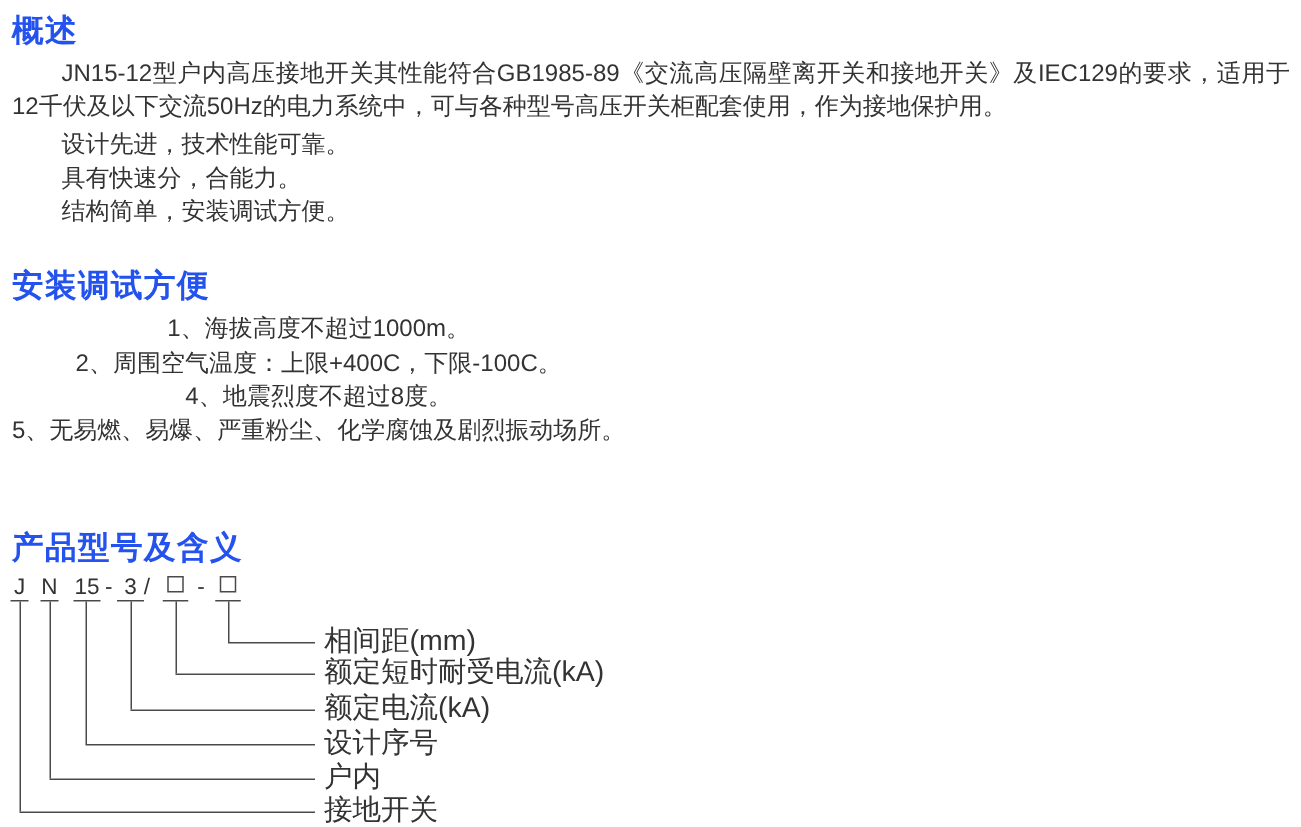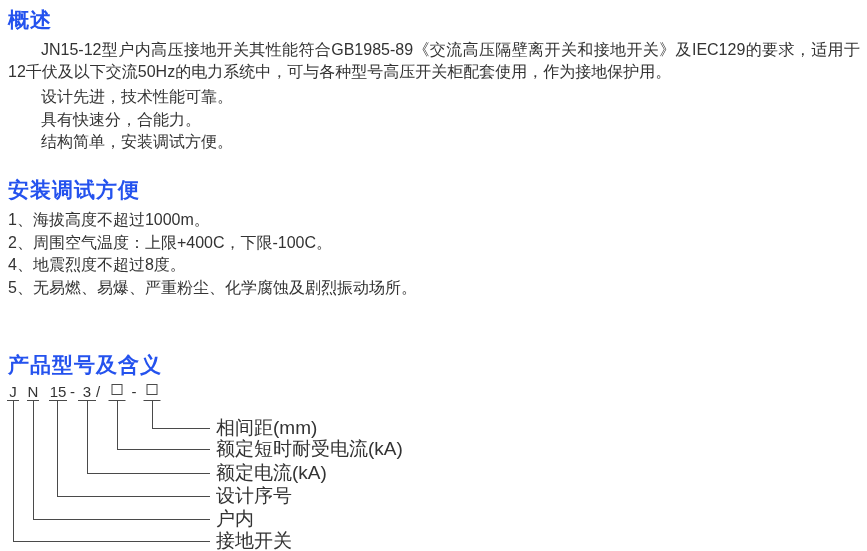--- a/index.html
+++ b/index.html
@@ -45,21 +45,21 @@
     top: 86px;
     left: 41px;
     line-height: 22.5px;
   }
   .cond-list {
     position: absolute;
     top: 209px;
     left: 8px;
     line-height: 22.6px;
   }
-  .cond-item { white-space: nowrap; }
+  .cond-item { white-space: nowrap; text-align: center; }
 
   
   .diagram {
     position: absolute;
     top: 383px;
     left: 0;
     width: 867px;
     height: 168px;
   }
   .code-el {

